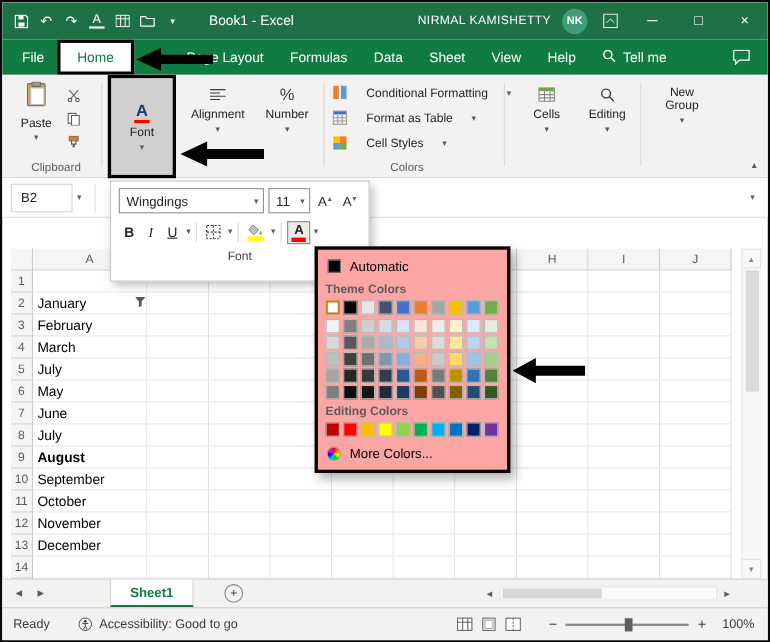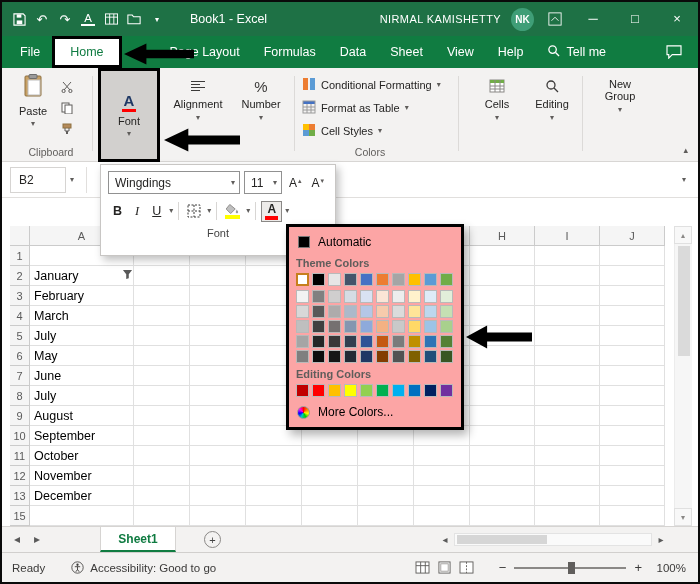--- a/index.html
+++ b/index.html
@@ -40,21 +40,21 @@
   .font-box{position:absolute;left:96px;top:0;width:62px;height:94px;border:3px solid #000;background:#D2D0CE;display:flex;flex-direction:column;align-items:center;justify-content:center;gap:3px;z-index:5}
   .fb-ico{display:flex;flex-direction:column;align-items:center}
   .fb-a{font-size:15px;font-weight:bold;color:#1F3864;line-height:15px}
   .fb-bar{width:14px;height:3px;background:#FF0000;margin-top:1px}
   .fb-label{font-size:11px;color:#252423}
   .rgroup{position:absolute;top:10px;display:flex;flex-direction:column;align-items:center;gap:4px}
   .rg-ico{height:16px;display:flex;align-items:center;justify-content:center;color:#3B3A39}
   .rg-ico.pct{font-size:15px;color:#3B3A39}
   .rg-label{font-size:11px;color:#252423;text-align:center;line-height:12px}
   .styles-grp{position:absolute;left:300px;top:6px;display:flex;flex-direction:column;gap:1px}
-  .styles-row{display:flex;align-items:center;gap:5px;height:22px;font-size:11px;color:#252423;white-space:nowrap}
+  .styles-row{display:flex;align-items:center;gap:17px;height:22px;font-size:11px;color:#252423;white-space:nowrap}
   .grp-label{position:absolute;bottom:3px;font-size:10.5px;color:#605E5C;text-align:center}
   .rib-collapse{position:absolute;right:10px;bottom:6px;font-size:9px;color:#5F5D5B}
 
   
   .formula-row{position:absolute;left:0;top:160px;right:0;height:36px;background:#fff;border-bottom:1px solid #E1DFDD}
   .name-box{position:absolute;left:8px;top:5px;width:56px;height:26px;border:1px solid #D6D4D2;font-size:12px;color:#252423;display:flex;align-items:center;padding-left:8px;background:#fff}
   .nb-chev{position:absolute;left:68px;top:14px}
   .fx-sep{position:absolute;left:84px;top:5px;width:1px;height:26px;background:#E1DFDD}
   .fbar{position:absolute;left:86px;top:5px;right:34px;height:26px;background:#fff}
   .fbar-expand{position:absolute;right:12px;top:14px}
@@ -471,21 +471,21 @@
         <div class="gcell" style="width: 56px;"></div>
         <div class="gcell" style="width: 56px;"></div>
         <div class="gcell" style="width: 56px;"></div>
         <div class="gcell" style="width: 56px;"></div>
         <div class="gcell" style="width: 65px;"></div>
         <div class="gcell" style="width: 65px;"></div>
         <div class="gcell" style="width: 65px;"></div>
       </div>
       <div class="grow">
         <div class="gh rowh">9</div>
-        <div class="gcell" style="width: 104px;">August</div>
+        <div class="gcell" style="width: 104px; font-weight: bold;">August</div>
         <div class="gcell" style="width: 56px;"></div>
         <div class="gcell" style="width: 56px;"></div>
         <div class="gcell" style="width: 56px;"></div>
         <div class="gcell" style="width: 56px;"></div>
         <div class="gcell" style="width: 56px;"></div>
         <div class="gcell" style="width: 56px;"></div>
         <div class="gcell" style="width: 65px;"></div>
         <div class="gcell" style="width: 65px;"></div>
         <div class="gcell" style="width: 65px;"></div>
       </div>
@@ -535,21 +535,21 @@
         <div class="gcell" style="width: 56px;"></div>
         <div class="gcell" style="width: 56px;"></div>
         <div class="gcell" style="width: 56px;"></div>
         <div class="gcell" style="width: 56px;"></div>
         <div class="gcell" style="width: 56px;"></div>
         <div class="gcell" style="width: 65px;"></div>
         <div class="gcell" style="width: 65px;"></div>
         <div class="gcell" style="width: 65px;"></div>
       </div>
       <div class="grow">
-        <div class="gh rowh">15</div>
+        <div class="gh rowh">14</div>
         <div class="gcell" style="width: 104px;"></div>
         <div class="gcell" style="width: 56px;"></div>
         <div class="gcell" style="width: 56px;"></div>
         <div class="gcell" style="width: 56px;"></div>
         <div class="gcell" style="width: 56px;"></div>
         <div class="gcell" style="width: 56px;"></div>
         <div class="gcell" style="width: 56px;"></div>
         <div class="gcell" style="width: 65px;"></div>
         <div class="gcell" style="width: 65px;"></div>
         <div class="gcell" style="width: 65px;"></div>

